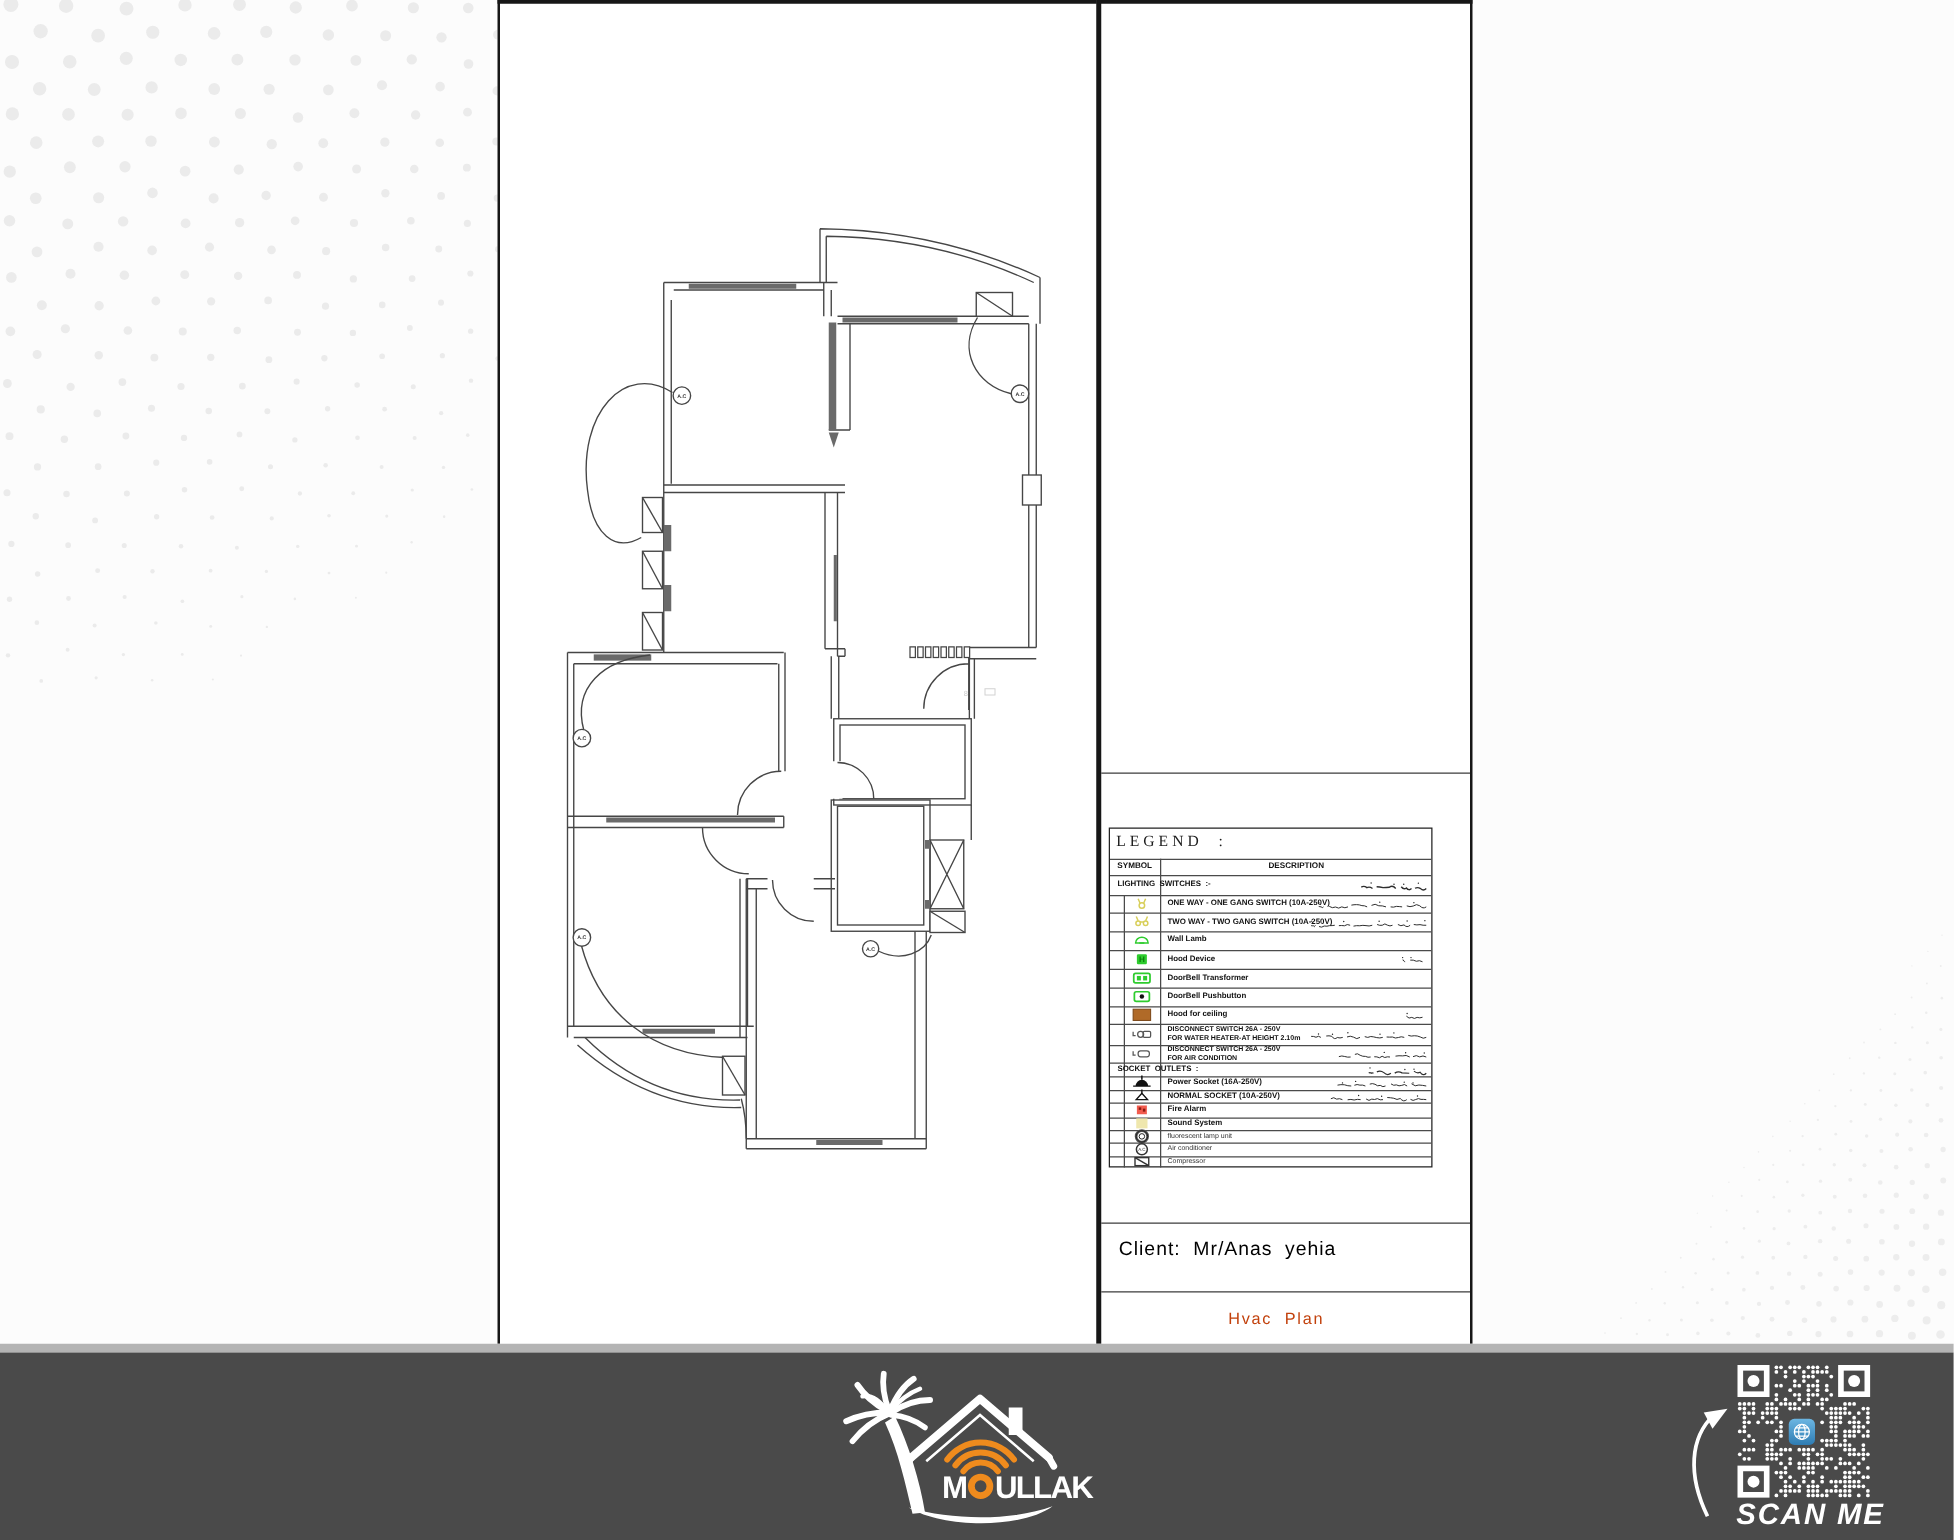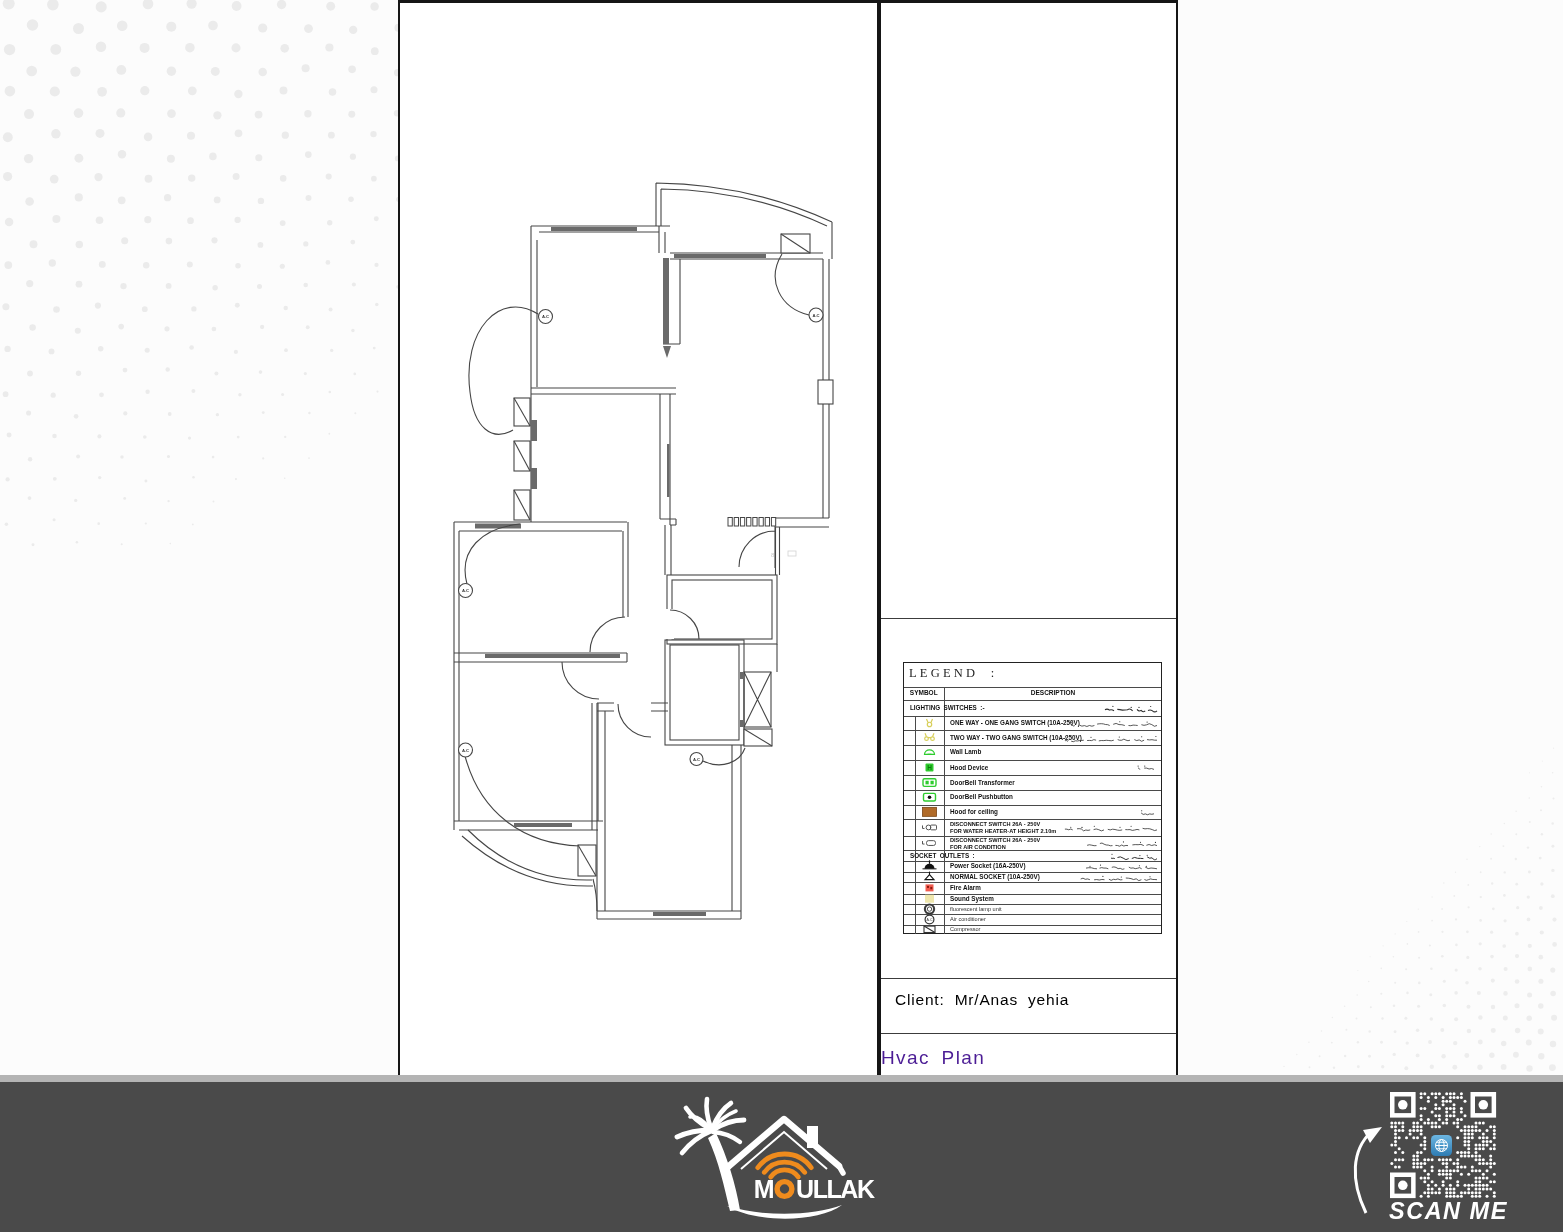--- a/index.html
+++ b/index.html
@@ -2,25 +2,25 @@
 <html><head><meta charset="utf-8"><style>
 html,body{margin:0;padding:0;width:1563px;height:1232px;background:#fcfcfc;overflow:hidden;
 font-family:"Liberation Sans",sans-serif;position:relative;-webkit-font-smoothing:antialiased;}
 *{box-sizing:border-box;}
 .abs{position:absolute;}
 #pageL{left:398px;top:0;width:479px;height:1075px;background:#fff;border-left:2px solid #161616;border-top:3px solid #161616;}
 #pageR{left:877px;top:0;width:301px;height:1075px;background:#fff;border-left:4px solid #161616;border-right:2px solid #161616;border-top:3px solid #161616;}
 #strip{left:0;top:1075px;width:1563px;height:7px;background:#b4b4b4;}
 #bar{left:0;top:1082px;width:1563px;height:150px;background:#4a4a4a;}
 .hl{position:absolute;left:0;width:100%;height:1px;background:#3c3c3c;}
-.legend{position:absolute;left:22px;top:659px;width:259px;height:272px;border:1px solid #222;}
+.legend{position:absolute;left:6px;top:659px;width:259px;height:272px;border:1px solid #222;}
 .lrow{position:absolute;left:0;width:100%;border-top:1px solid #4a4a4a;}
 .dtxt{position:absolute;left:46px;font-weight:bold;color:#111;white-space:nowrap;}
 .client{position:absolute;left:14px;top:988px;font-size:15.5px;letter-spacing:0.8px;word-spacing:5px;color:#000000;}
-.hvac{position:absolute;left:0;top:1044px;width:280px;font-size:19px;letter-spacing:1.4px;word-spacing:5px;color:#4c1d95;}
+.hvac{position:absolute;left:0;top:1044px;width:280px;text-align:center;font-size:13px;letter-spacing:1.4px;word-spacing:5px;color:#c2410c;}
 #scanme{left:1389px;top:1198px;width:180px;color:#fff;font-size:23.5px;font-weight:bold;font-style:italic;letter-spacing:1.5px;}
 </style></head>
 <body>
 <svg class="abs" style="left:0;top:0" width="1563" height="1232" viewBox="0 0 1563 1232">
     <g fill="#ebebeb">
       <circle cx="8.7" cy="3.6" r="6.01"></circle>
       <circle cx="52.9" cy="4.6" r="5.79"></circle>
       <circle cx="101.2" cy="6.9" r="5.57"></circle>
       <circle cx="148.0" cy="3.9" r="5.35"></circle>
       <circle cx="191.6" cy="3.6" r="5.13"></circle>

